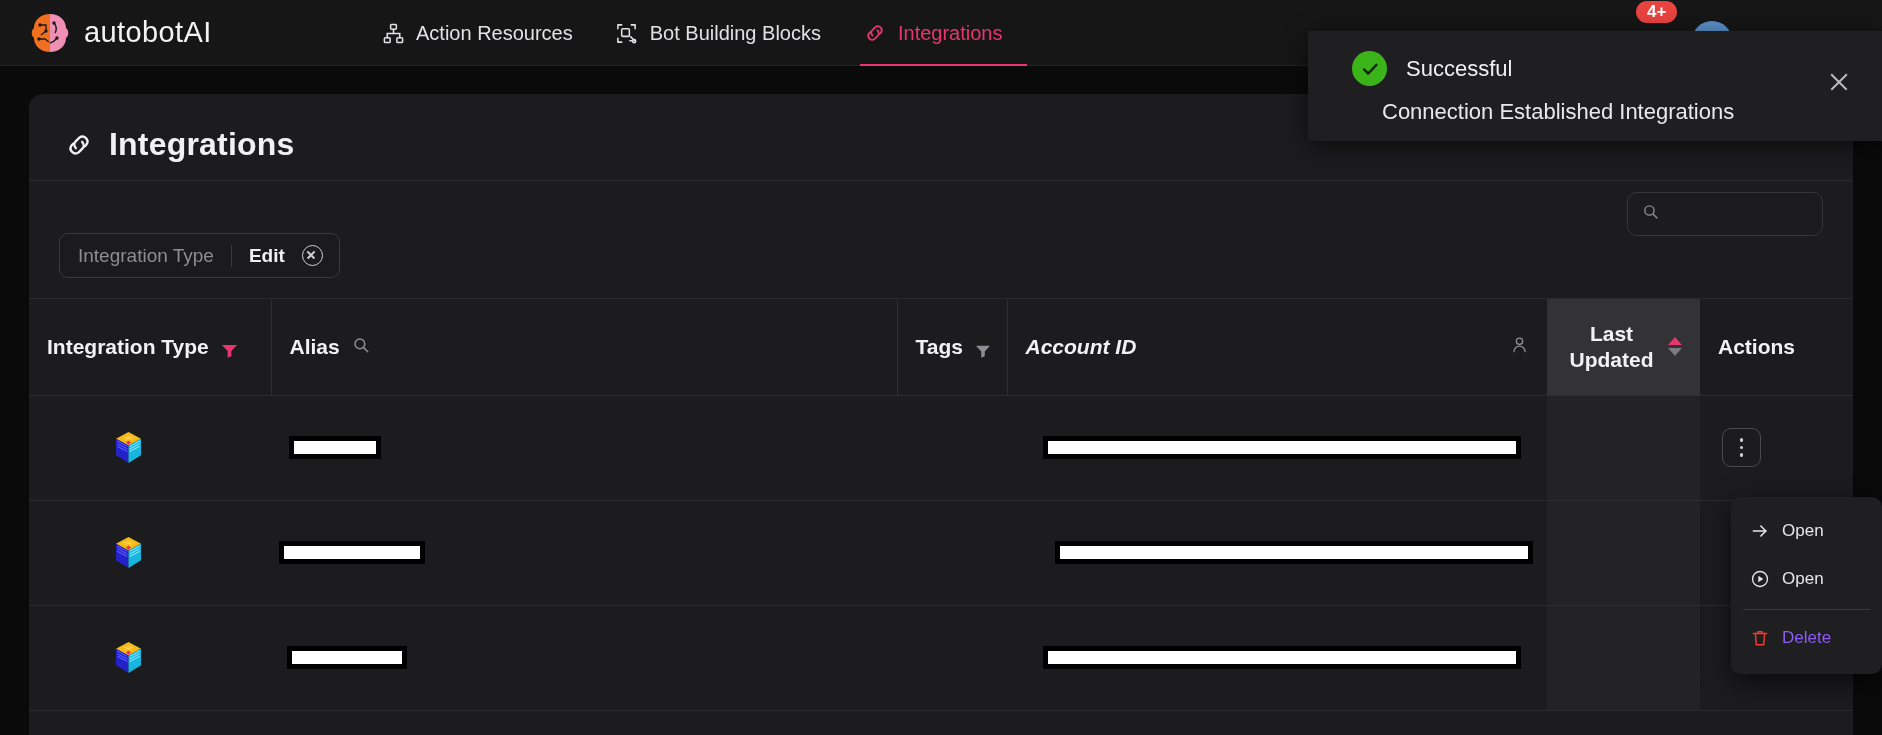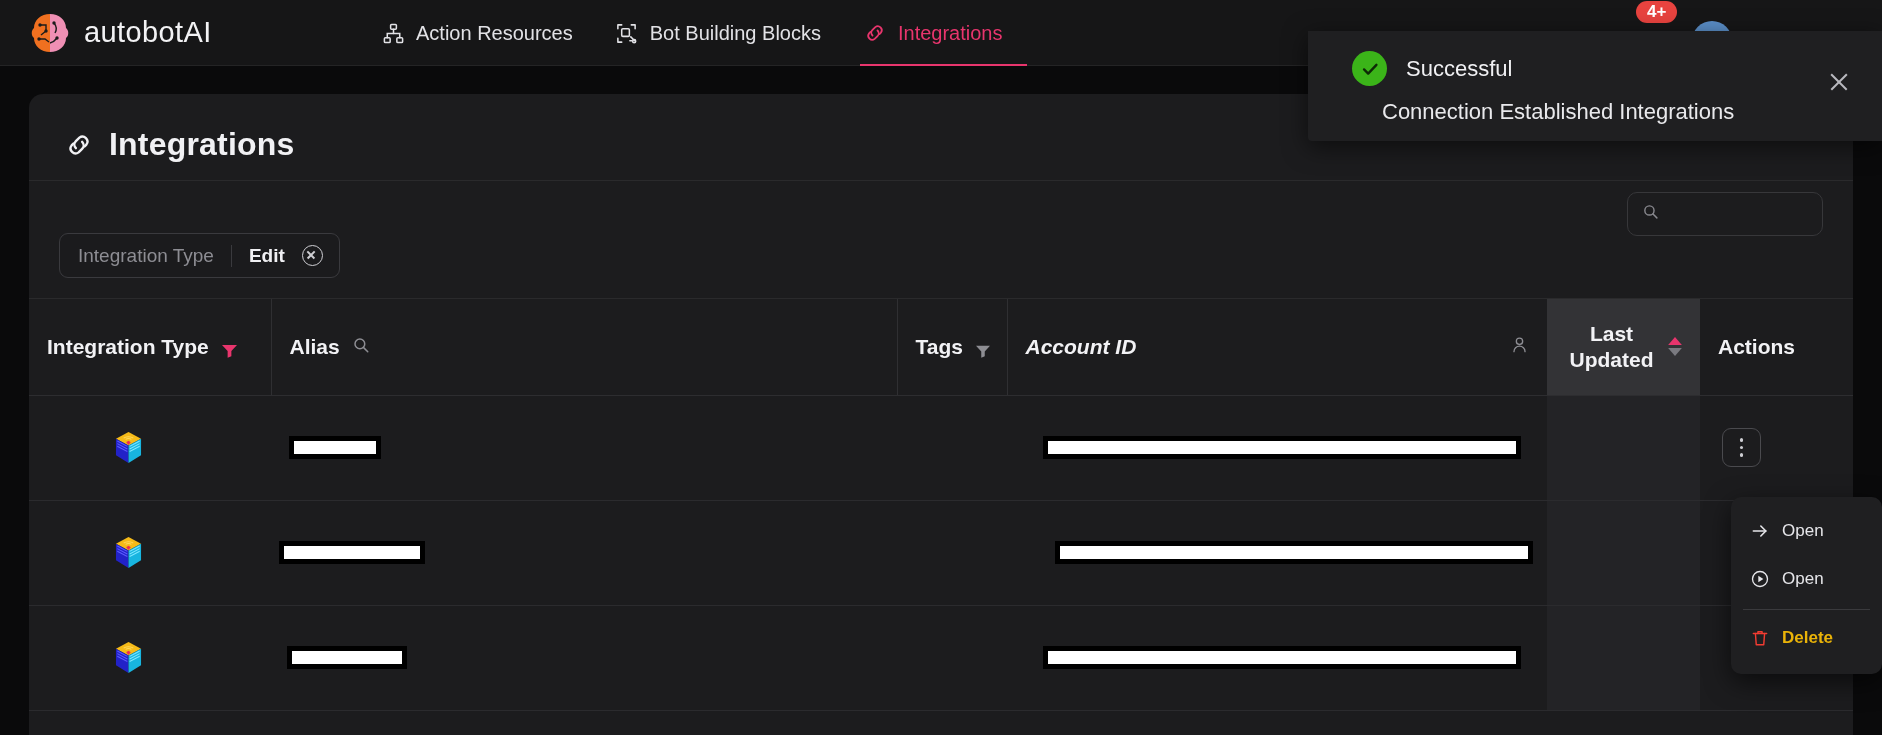--- a/index.html
+++ b/index.html
@@ -153,21 +153,21 @@
     border-radius: 10px;
     padding: 10px 0 12px;
     box-shadow: 0 8px 26px rgba(0,0,0,.6);
     z-index: 40;
   }
   .ctx-item {
     display: flex; align-items: center; gap: 12px;
     height: 48px; padding: 0 0 0 19px;
     color: #e6e6ea; font-size: 17px; cursor: pointer;
   }
-  .ctx-item.danger { color: #eab308; font-weight: bold; }
+  .ctx-item.danger { color: #8b5cf6; }
   .ctx-sep { height: 1px; background: #3a3a3d; margin: 6px 12px 4px; }
   .ctx-ico { width: 20px; height: 20px; display:flex; align-items:center; justify-content:center; flex:none; }
 
   
   .toast {
     position: absolute; right: 0px; top: 31px;
     width: 574px; height: 110px;
     background: #1f1f21;
     border-radius: 0 0 0 4px;
     z-index: 60;

